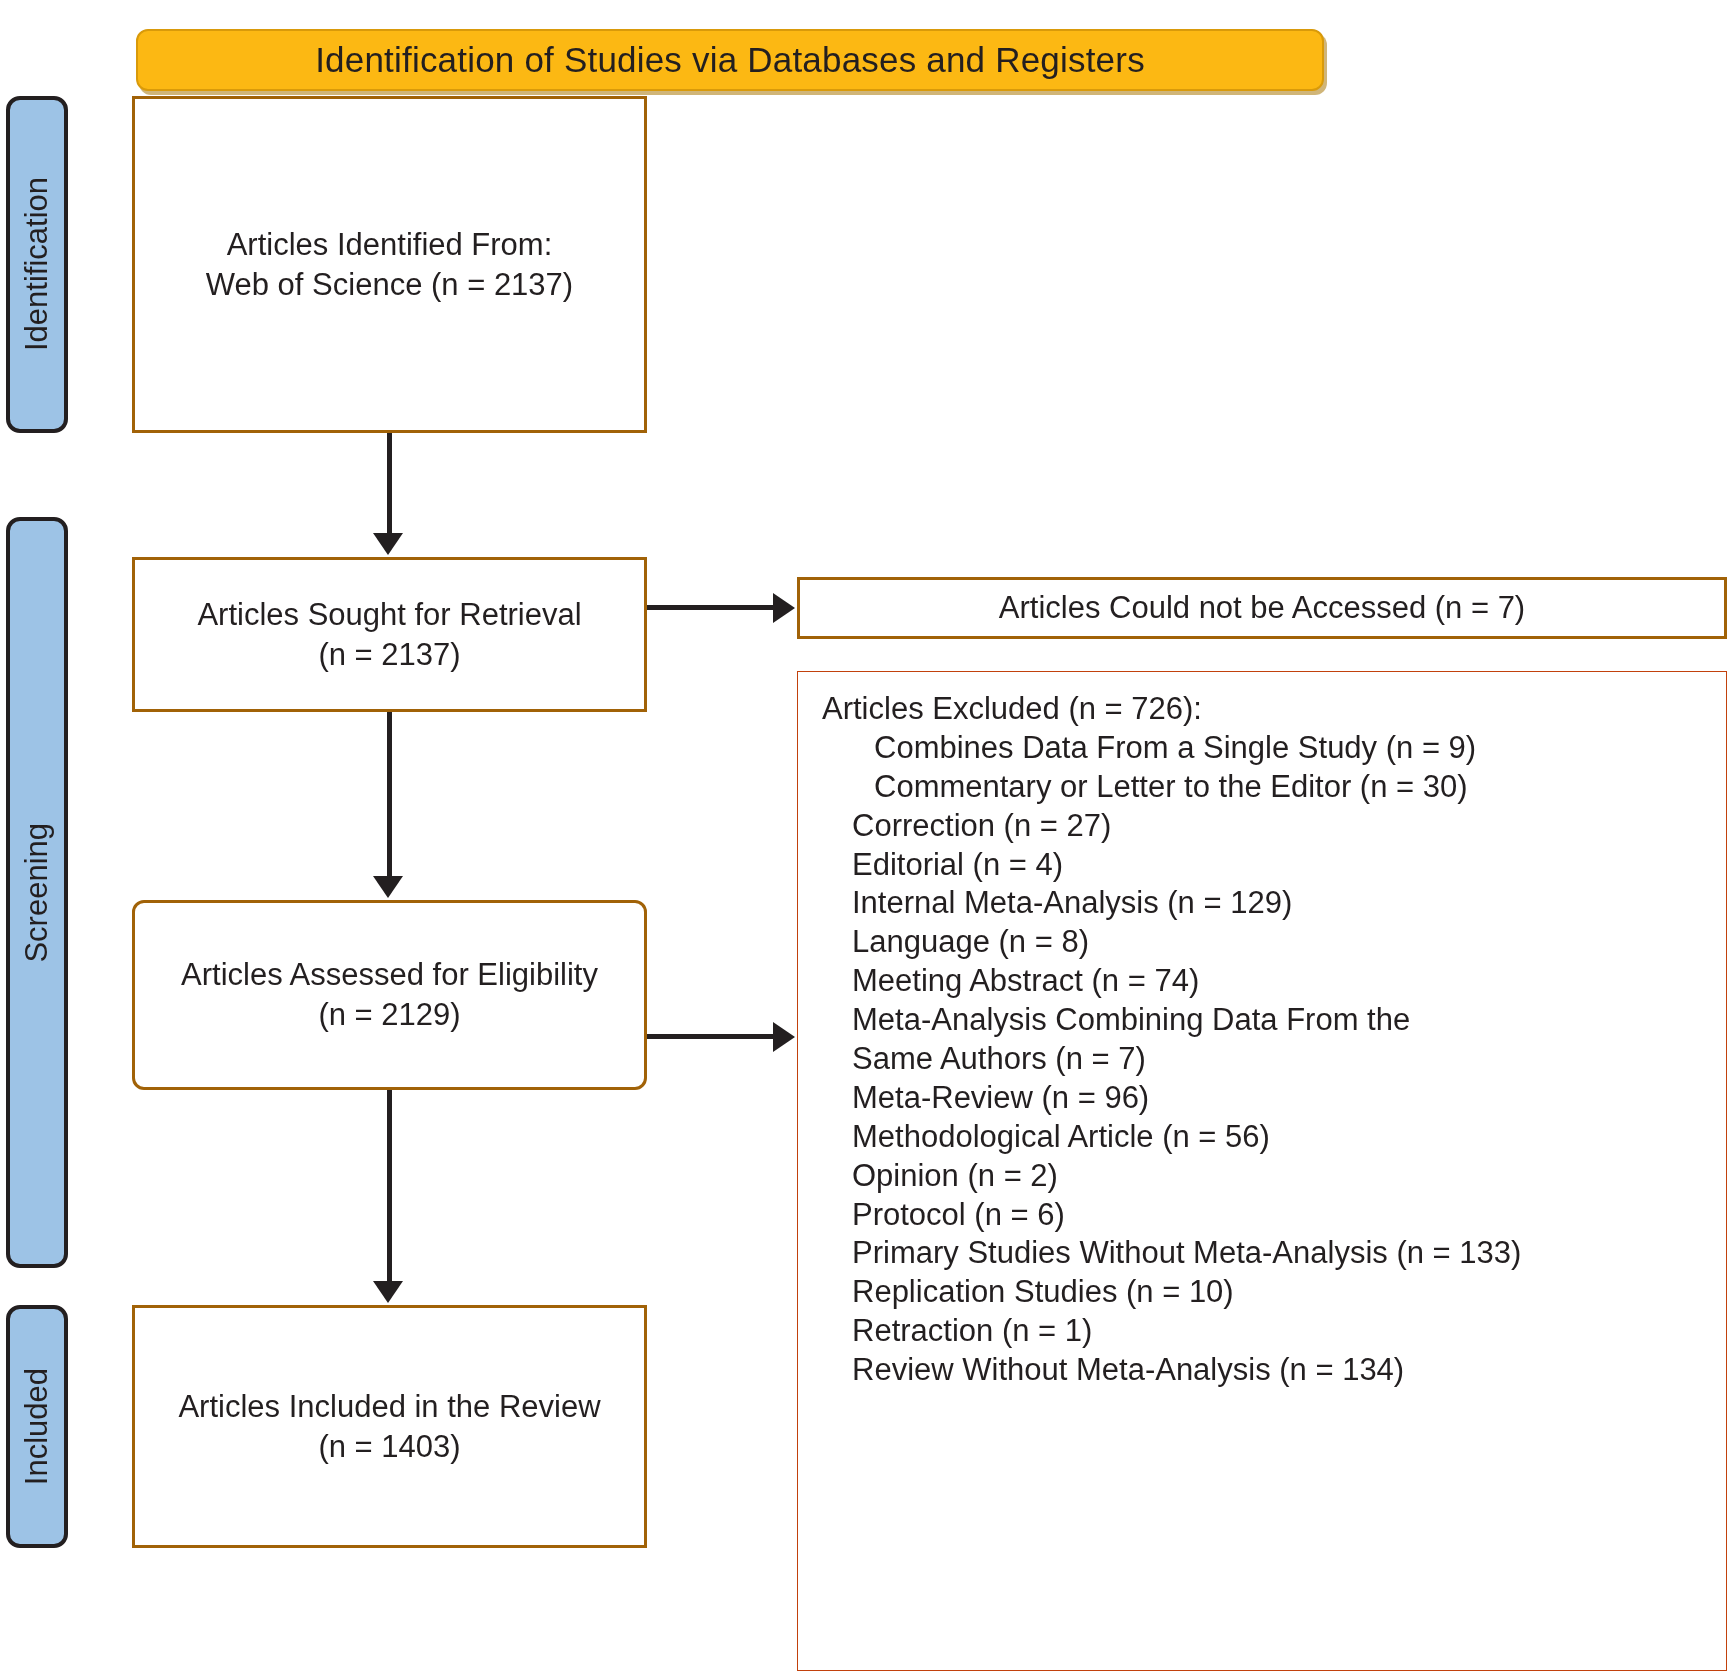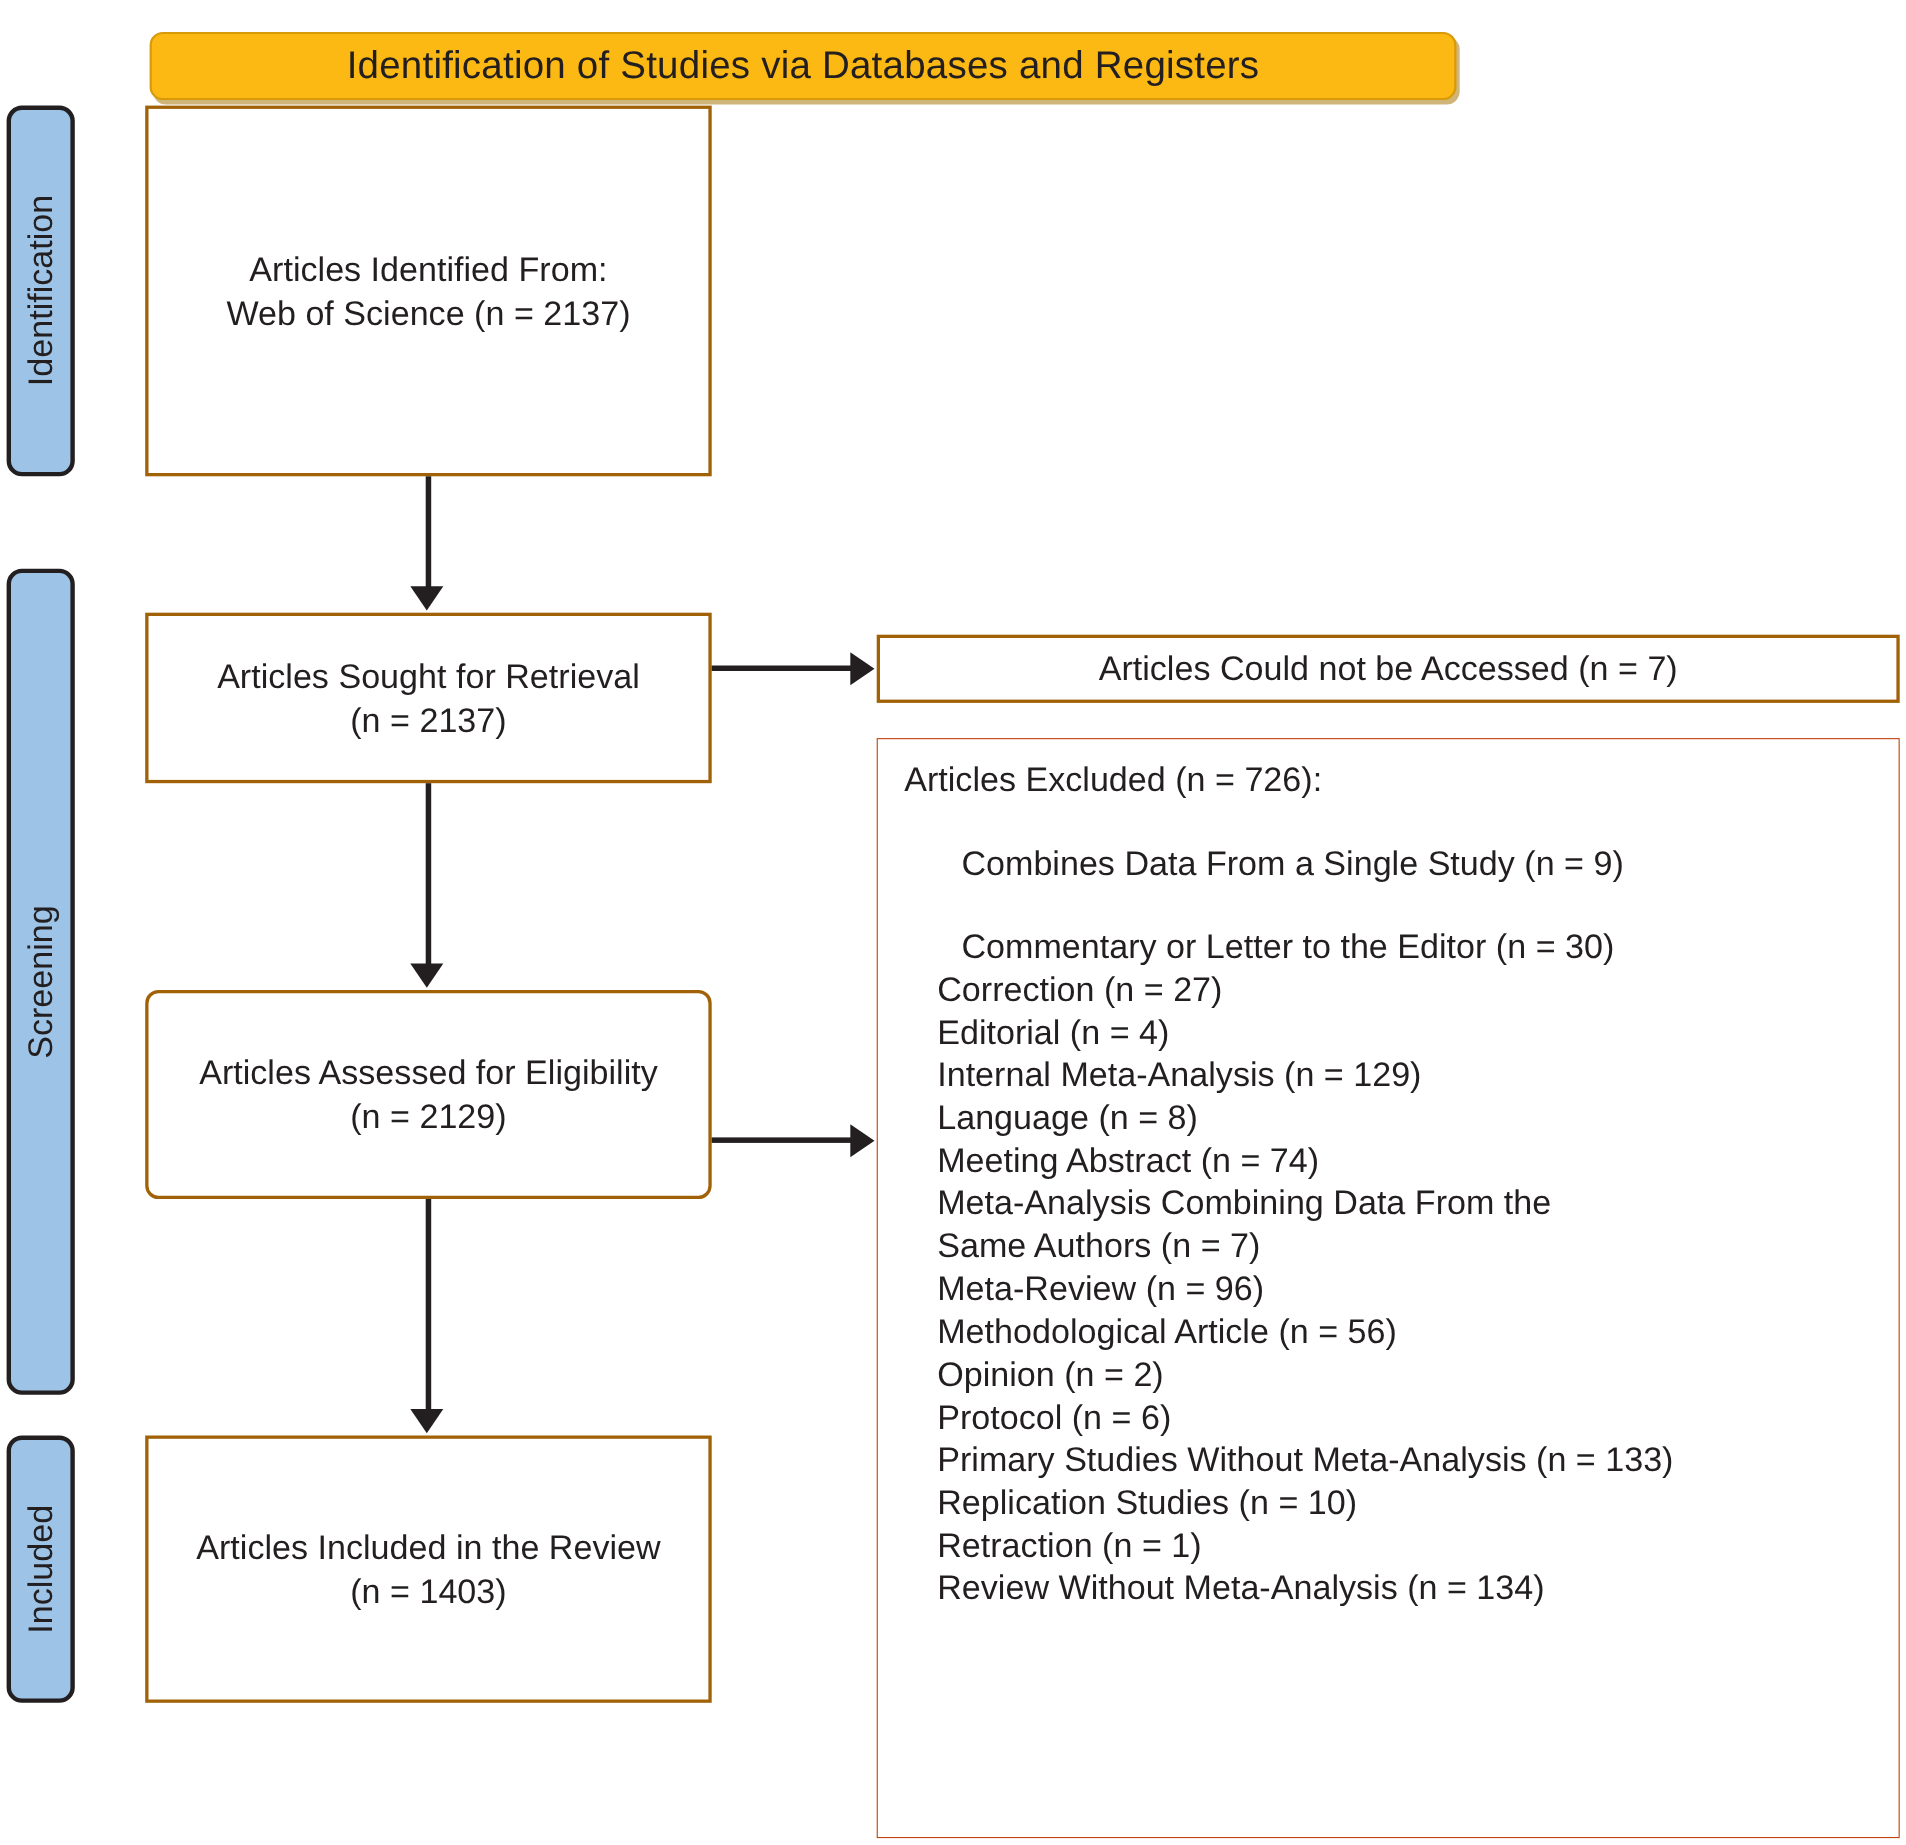--- a/index.html
+++ b/index.html
@@ -112,21 +112,21 @@
     color: #231f20;
     white-space: nowrap;
   }
   #box-excluded .excl-list { list-style: none; }
   #box-excluded .excl-list li {
     font-size: 31px;
     line-height: 1.255;
     color: #231f20;
     white-space: nowrap;
   }
-  #box-excluded .excl-list li.deep  { padding-left: 52px; margin-top: 37px; }
+  #box-excluded .excl-list li.deep  { padding-left: 52px; }
   #box-excluded .excl-list li.shallow { padding-left: 30px; }
 
   
   .vline {
     position: absolute;
     width: 5px;
     background: #231f20;
   }
   .hline {
     position: absolute;

